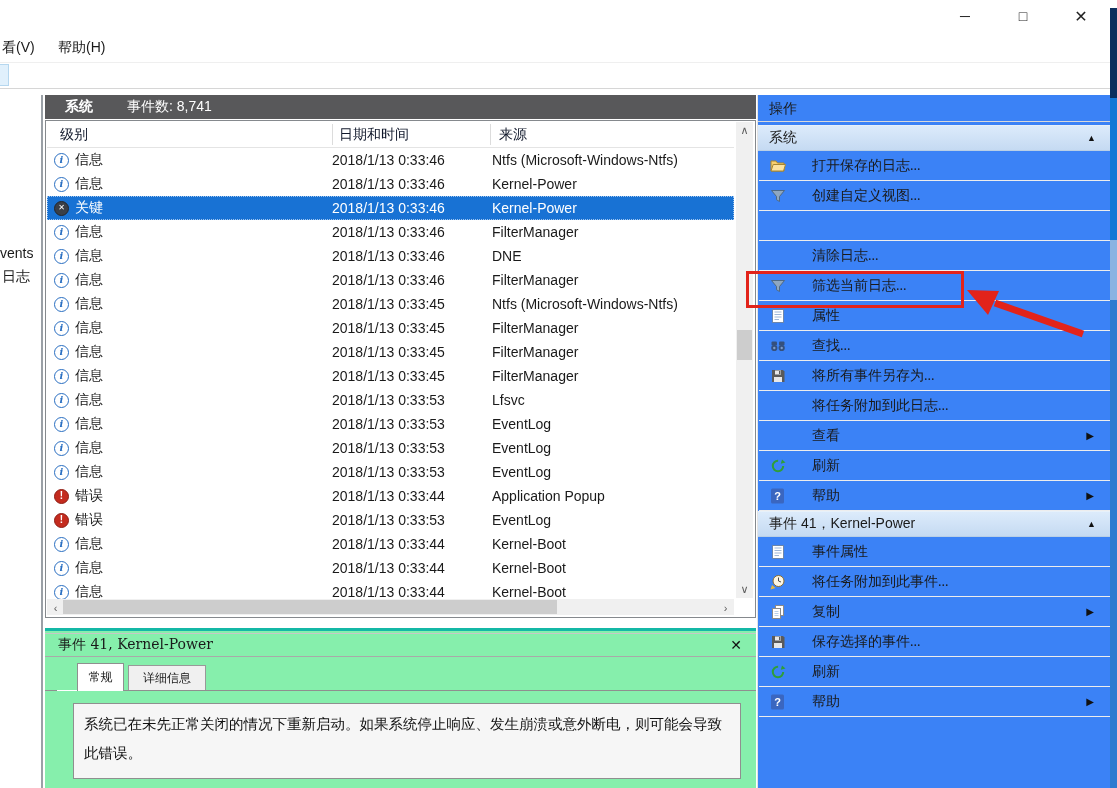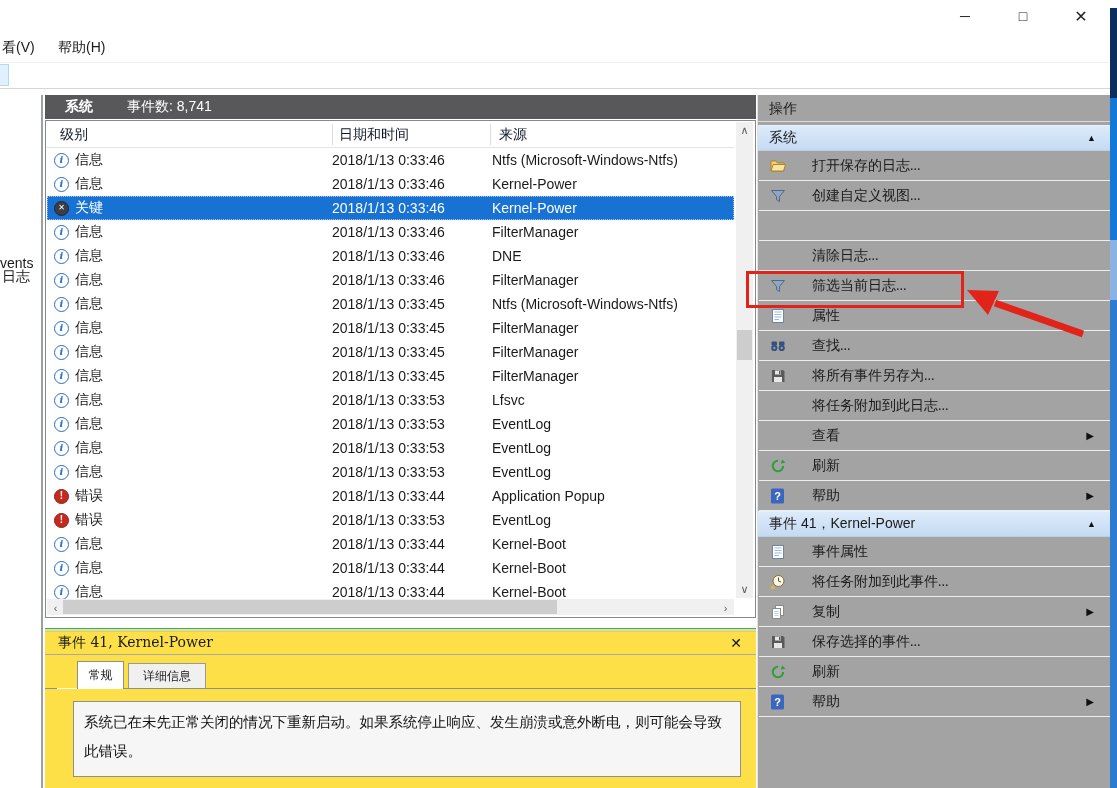--- a/index.html
+++ b/index.html
@@ -56,35 +56,35 @@
   .lvlicon.critical{background:var(--critical-icon);color:#fff;font-size:8px;border:1px solid #24262b;}
   
   #vscroll{position:absolute;top:1px;right:2px;width:17px;bottom:19px;background:#f0f0f0;}
   #vthumb{position:absolute;left:1px;right:1px;top:208px;height:30px;background:#cdcdcd;}
   #hscroll{position:absolute;left:1px;right:21px;bottom:2px;height:16px;background:#f0f0f0;}
   #hthumb{position:absolute;top:1px;left:16px;width:494px;bottom:1px;background:#cdcdcd;}
   .scr-arrow{position:absolute;color:#5c5c5c;font-size:11px;width:17px;height:17px;display:flex;align-items:center;justify-content:center;}
   #vs-up{top:0;left:0;} #vs-down{bottom:0;left:0;}
   #hs-left{left:0;top:0;} #hs-right{right:0;top:0;}
   
-  #detail{left:45px;top:628px;width:711px;height:160px;background:#fde047;border-top:1px solid #14b8a6;
+  #detail{left:45px;top:628px;width:711px;height:160px;background:#86efac;border-top:3px solid #14b8a6;
     font-family:"DejaVu Serif",serif;}
   #detail-header{position:absolute;left:0;top:2px;width:711px;height:24px;border-top:1px solid #c7c7c7;border-bottom:1px solid #a9a9a9;
     display:flex;align-items:center;font-size:14px;}
   #detail-title{margin-left:13px;}
   #detail-close{position:absolute;right:14px;top:3px;font-size:14px;color:#111;font-family:"Liberation Sans",sans-serif;}
   .tab{position:absolute;font-size:12px;display:flex;align-items:center;justify-content:center;margin-left:20px;}
   #tab-general{left:12px;top:32px;width:47px;height:28px;background:#fff;border:1px solid #8f8f8f;border-bottom:none;z-index:2;}
   #tab-details{left:63px;top:34px;width:78px;height:26px;background:#f0f0f0;border:1px solid #999;border-bottom:none;}
   #tab-line{position:absolute;left:0;top:59px;width:711px;height:1px;background:#8f8f8f;}
   #tab-line-gap{position:absolute;left:12px;top:59px;width:47px;height:1px;background:#fff;}
   #detail-body{position:absolute;left:28px;top:72px;width:668px;height:76px;background:#f6f6f6;border:1px solid #8f8f8f;
     padding:6px 10px;font-size:14.5px;line-height:29px;color:#111;}
   
-  #actions{left:757px;top:95px;width:353px;height:693px;background:#a3a3a3;border-left:1px solid #e3e3e3;}
+  #actions{left:757px;top:95px;width:353px;height:693px;background:#3b82f6;border-left:1px solid #e3e3e3;}
   #actions-title{position:absolute;left:11px;top:5px;font-size:14px;}
   #actions-title-border{position:absolute;left:0;top:26px;width:353px;height:1px;background:#d9d9d9;}
   #actions-body{position:absolute;left:0;top:30px;width:353px;}
   .sec-hdr{height:26px;background:linear-gradient(var(--sec-top),var(--sec-bottom));
     border-top:1px solid #e7f1fa;border-bottom:1px solid #b9cfe6;display:flex;align-items:center;font-size:14px;}
   .sec-hdr .sec-label{margin-left:11px;flex:1;}
   .sec-hdr .collapse{margin-right:15px;font-size:9px;color:#111;}
   .aitem{height:30px;display:flex;align-items:center;font-size:14px;border-bottom:1px solid #ededed;margin:0 1px;}
   .aicon{width:16px;height:16px;margin-left:11px;flex:none;}
   .aicon svg{width:16px;height:16px;display:block;}
@@ -111,21 +111,21 @@
 
 <div class="abs" id="menubar">
   <span class="menu-item" id="menu-view">看(V)</span>
   <span class="menu-item" id="menu-help">帮助(H)</span>
 </div>
 
 <div class="abs" id="toolbar"></div>
 <div class="abs" id="toolbar-btn"></div>
 
 <div class="abs" id="tree">
-  <span class="tree-label" style="left:0;top:150px;margin-top:10px;">vents</span>
+  <span class="tree-label" style="left:0;top:150px;">vents</span>
   <span class="tree-label" style="left:2px;top:173px;">日志</span>
 </div>
 <div class="abs" id="tree-divider"></div>
 
 <div class="abs" id="log-titlebar">
   <span id="log-title">系统</span>
   <span id="log-count">事件数: 8,741</span>
 </div>
 
 <div class="abs" id="list-box">

